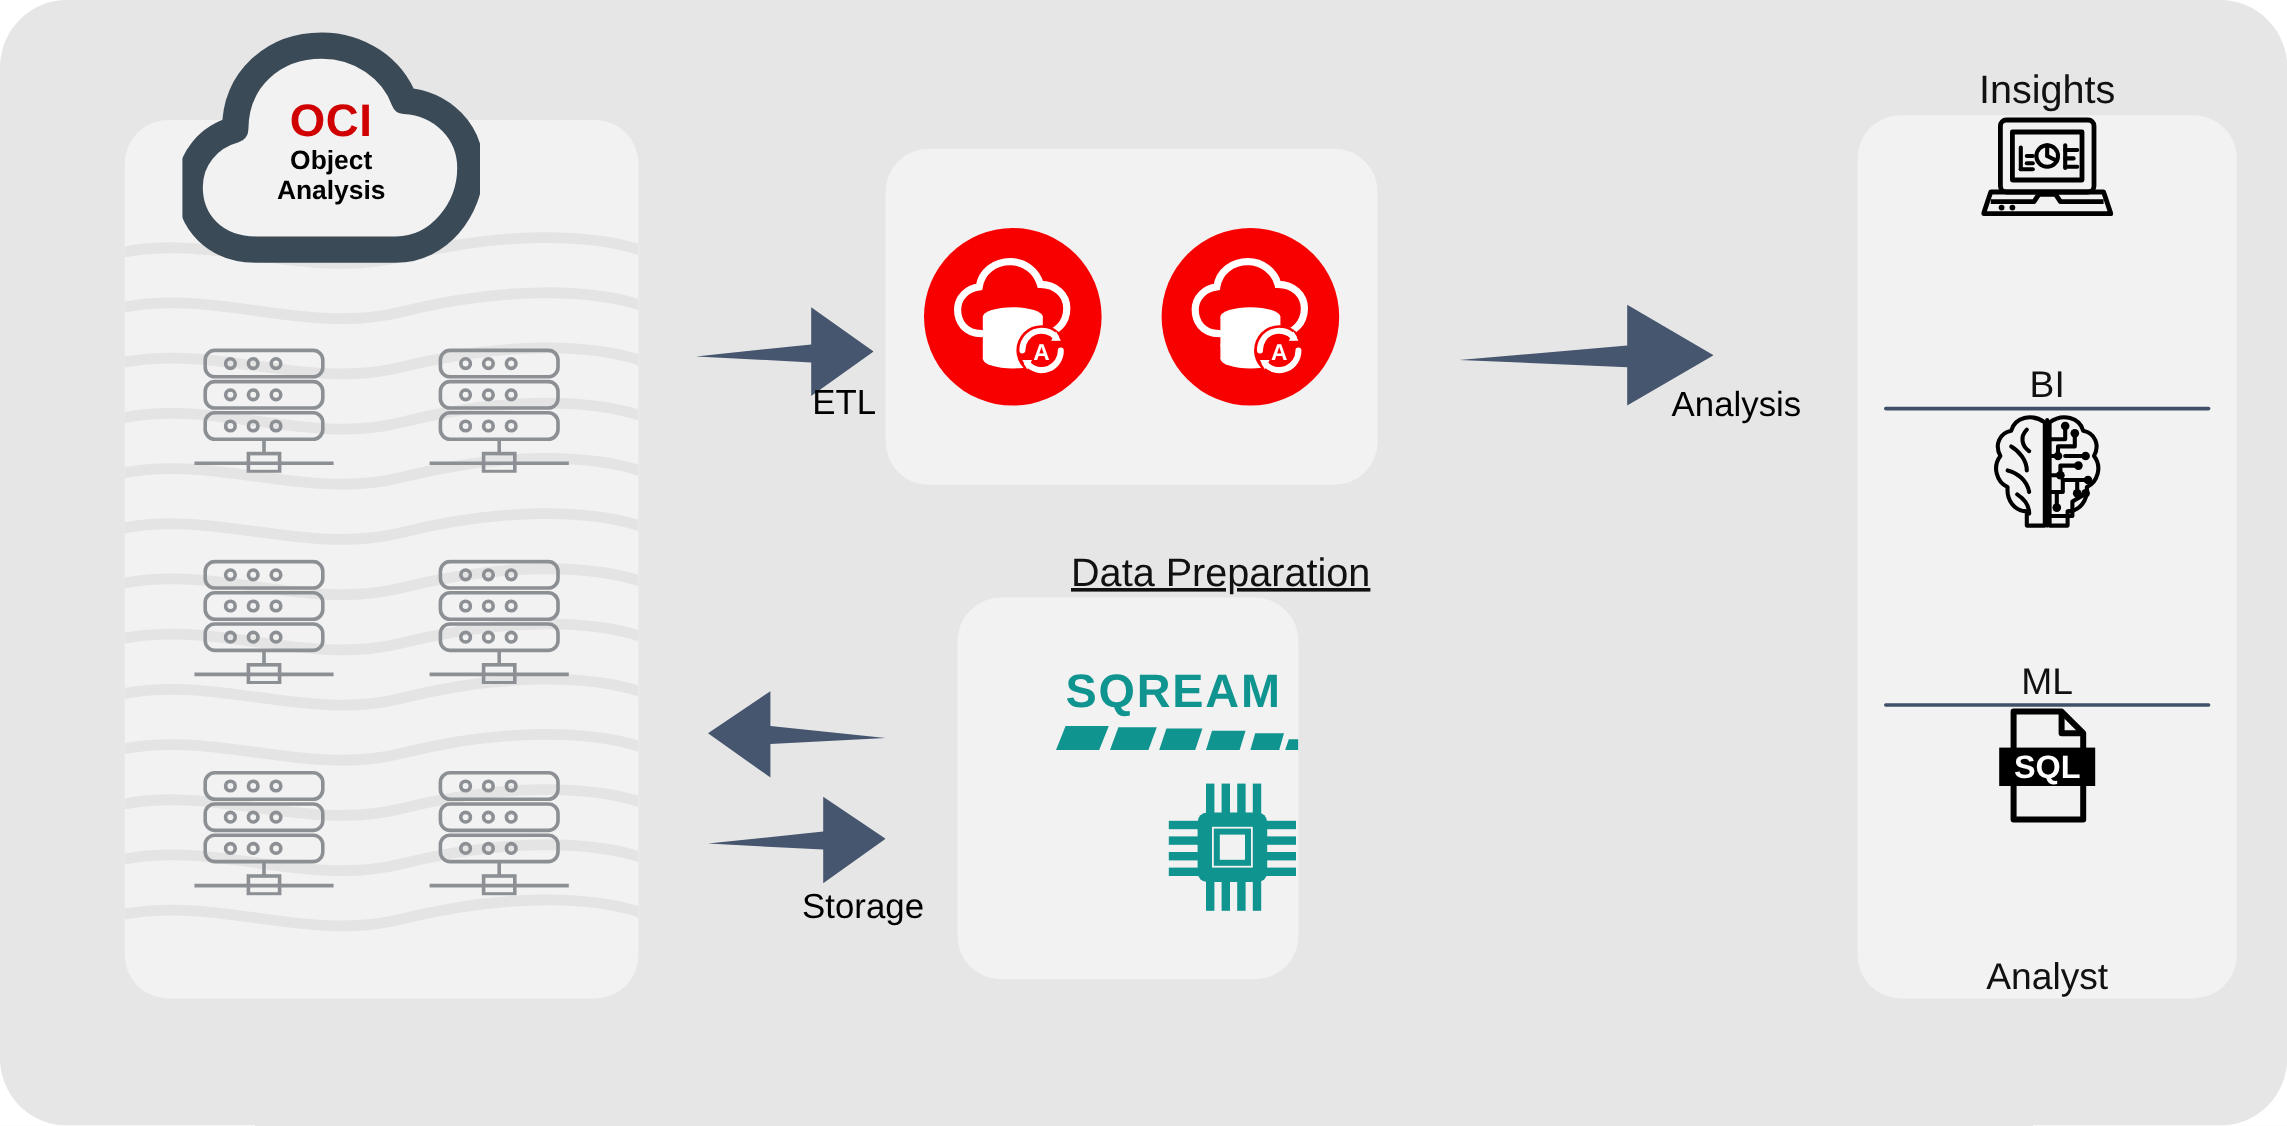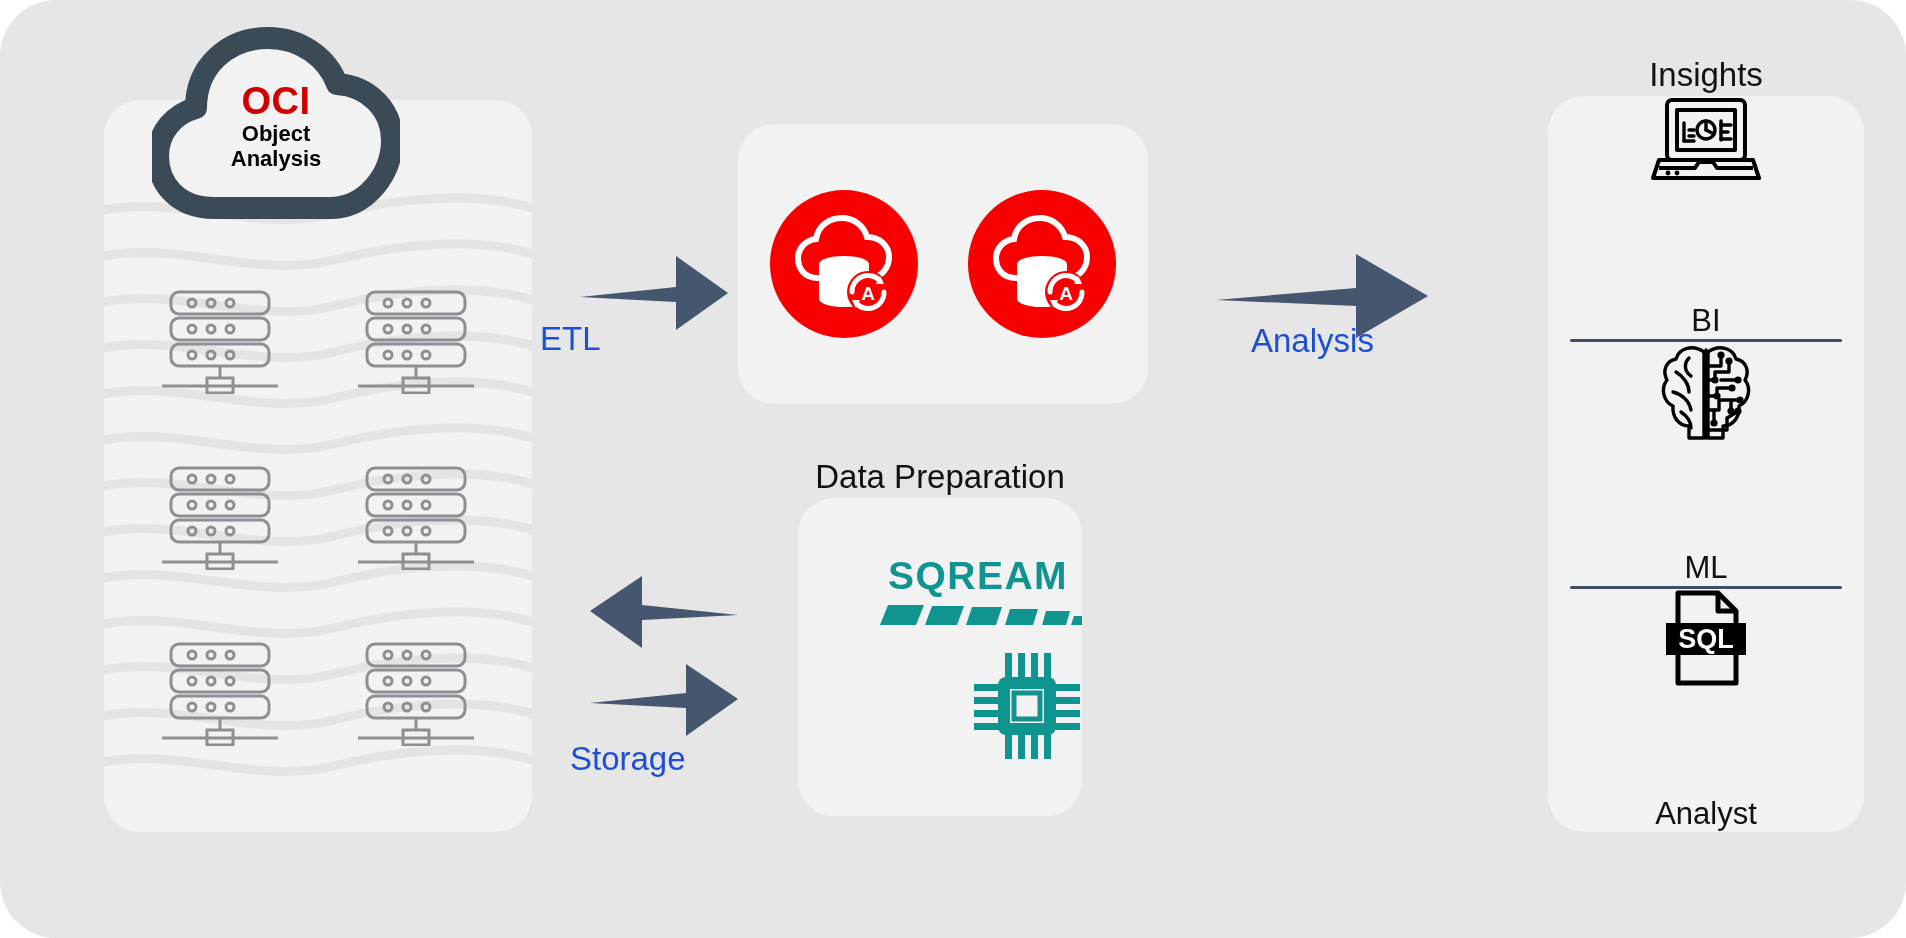--- a/index.html
+++ b/index.html
@@ -161,31 +161,31 @@
   }
 
   
   .section-title {
     position: absolute;
     font-size: 33px;
     color: #111111;
     white-space: nowrap;
   }
   #adb-title  { left: 738px; top: 88px;  width: 410px; text-align: center; }
-  #dp-title   { left: 738px; top: 458px; width: 404px; text-align: center; }
+  #dp-title   { left: 738px; top: 458px; width: 404px; text-align: right; text-decoration: underline; }
   #ins-title  { left: 1548px; top: 56px; width: 316px; text-align: center; }
 
   
   .arrow-wrap { position: absolute; }
   .arrow-label {
     position: absolute;
-    font-size: 33px;
-    color: #1d4ed8;
+    font-size: 29px;
+    color: #000000;
     white-space: nowrap;
-    text-align: left;
+    text-align: right;
   }
   #etl-arrow        { left: 580px;  top: 250px; }
   #etl-label        { left: 540px;  top: 320px; width: 190px; }
   #analysis-arrow   { left: 1216px; top: 248px; }
   #analysis-label   { left: 1251px; top: 322px; width: 250px; }
   #transform-arrow  { left: 590px;  top: 572px; }
   #transform-label  { left: 558px;  top: 530px; width: 220px; }
   #extract-arrow    { left: 590px;  top: 660px; }
   #extract-label    { left: 570px;  top: 740px; width: 200px; }
 </style>

